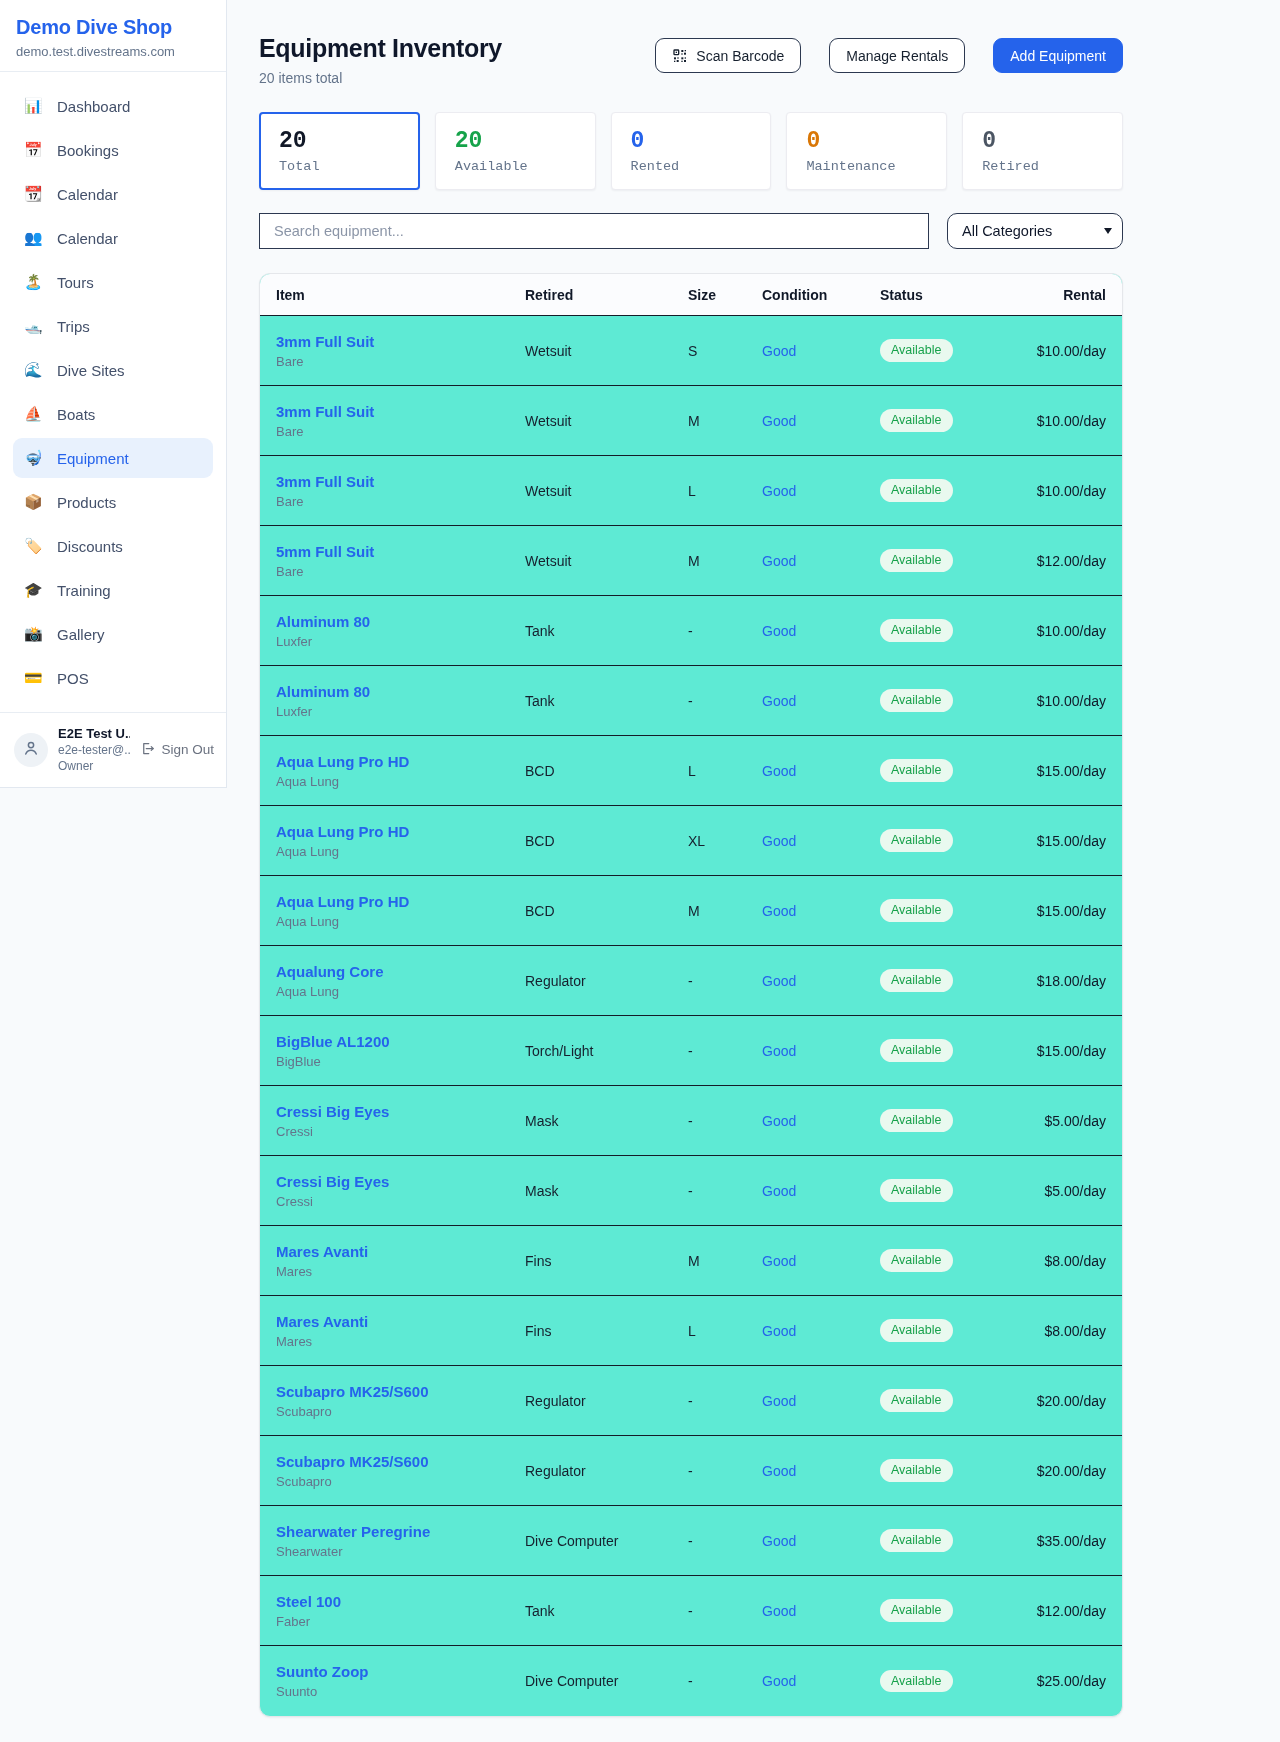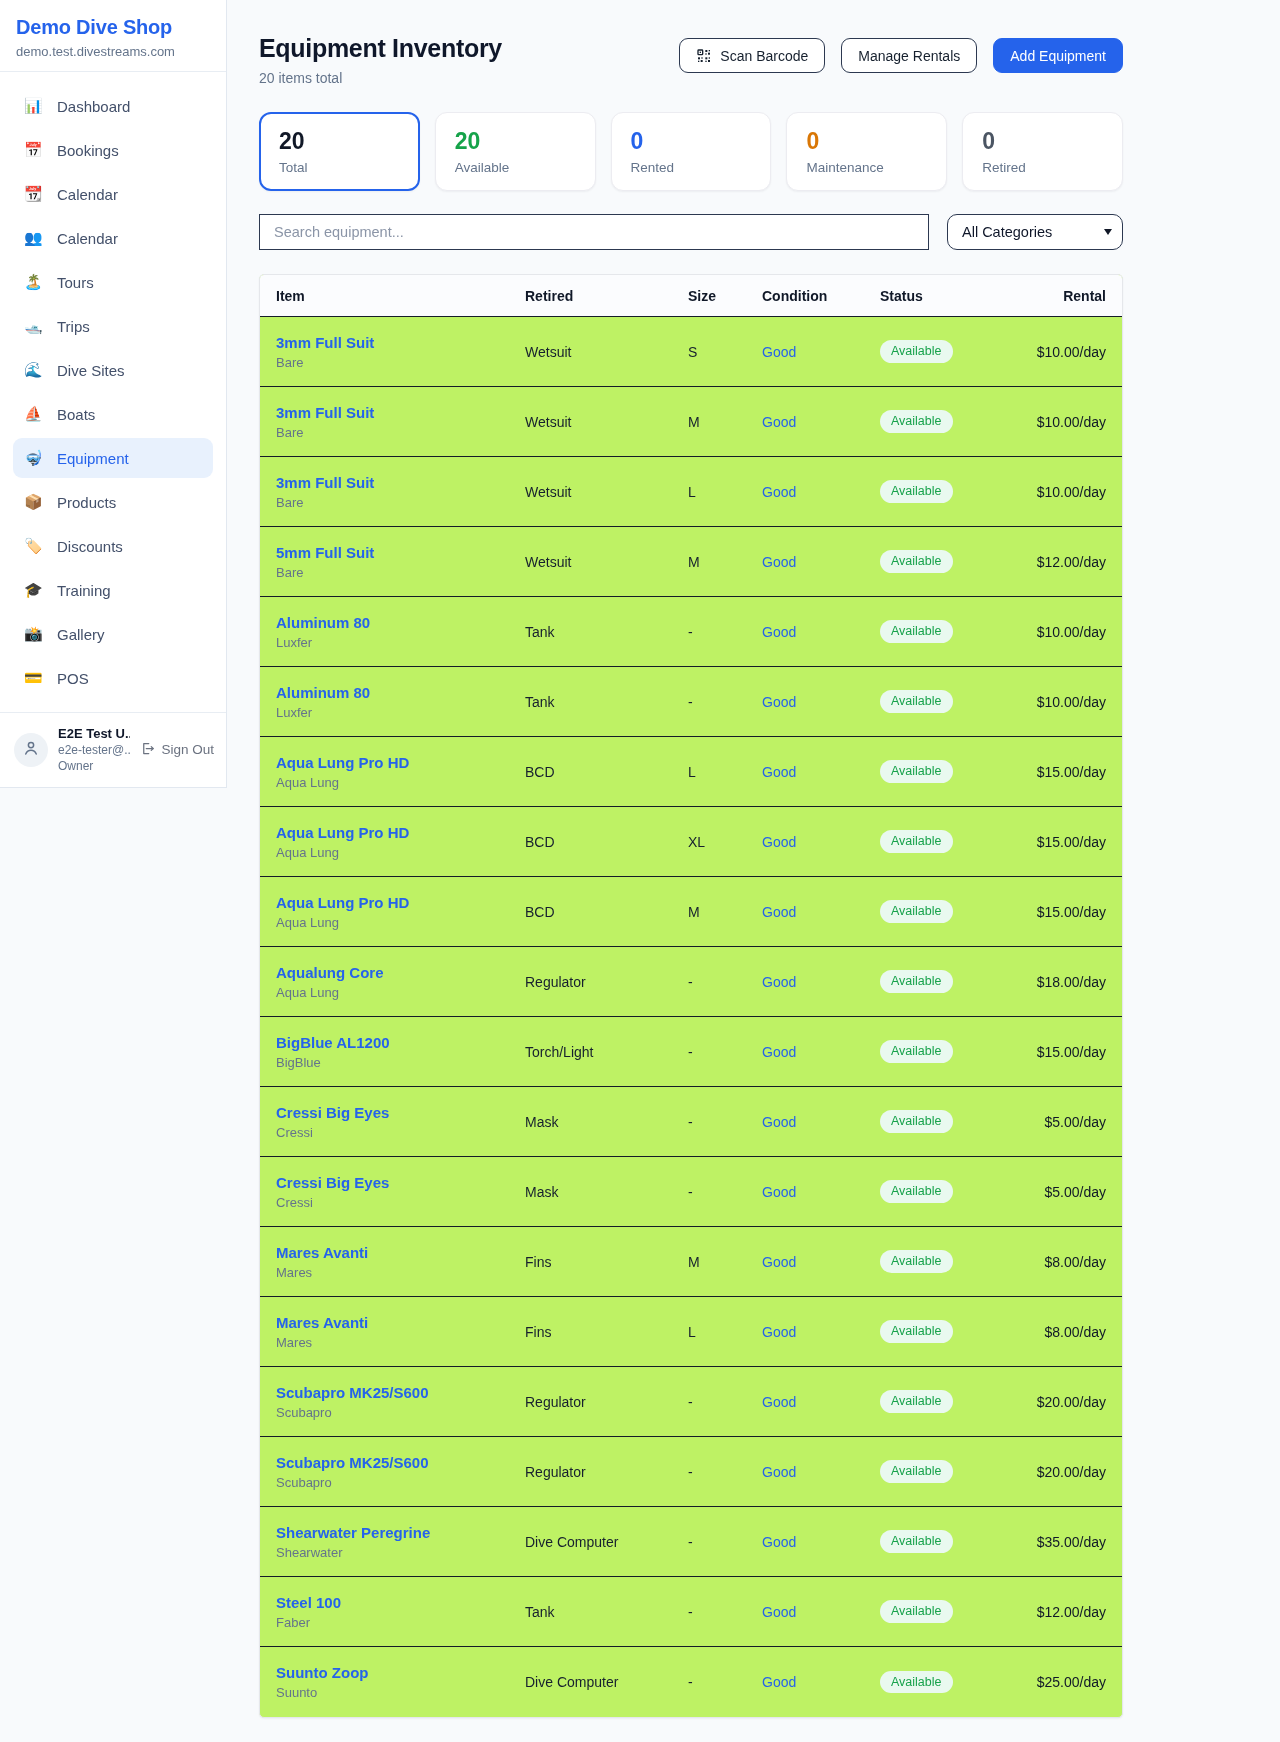--- a/index.html
+++ b/index.html
@@ -48,36 +48,36 @@
     color:#6b7280; font-size:13.5px; cursor:pointer; flex:none;
   }
 
   
   .main { position:absolute; left:227px; top:0; width:1053px; padding:34px 0 0 32px; }
   .content { width:864px; }
 
   .page-header { display:flex; justify-content:space-between; align-items:flex-start; margin-bottom:26px; }
   .page-title { font-size:25px; font-weight:bold; letter-spacing:-0.3px; }
   .page-subtitle { font-size:14px; color:#64748b; margin-top:7px; }
-  .header-actions { display:flex; gap:16px; padding-top:4px; }
+  .header-actions { display:flex; gap:28px; padding-top:4px; }
   .btn {
     height:35px; padding:0 16px; border-radius:9px;
     background:#fff; border:1px solid #2c3850;
     font-size:14px; font-weight:500; color:#16202e;
     display:inline-flex; align-items:center; gap:8px; cursor:pointer;
     font-family:"Liberation Sans", sans-serif;
   }
   .btn-primary { background:#2563eb; border:1px solid #2563eb; color:#fff; font-weight:500; }
   .btn svg { display:block; }
 
   
   .stats { display:flex; gap:15px; margin-bottom:23px; }
   .stat-card {
-    flex:1; background:#fff; border:1px solid #ececf1; border-radius:12px;
-    padding:15px 19px; box-shadow:0 1px 2px rgba(15,23,42,0.05); cursor:pointer;
+    flex:1; background:#fff; border:1px solid #ececf1; border-radius:4px;
+    padding:15px 19px; box-shadow:0 1px 2px rgba(15,23,42,0.05); cursor:pointer;font-family:Liberation Mono, monospace;
   }
   .stat-card.active { border:2px solid #2563eb; padding:14px 18px; }
   .stat-value { font-size:23px; font-weight:bold; }
   .stat-label { font-size:13.5px; color:#64748b; margin-top:5px; }
 
   
   .filter-row { display:flex; gap:18px; margin-bottom:24px; }
   .search-input {
     flex:1; height:36px; border:1px solid #2c3850; border-radius:0;
     padding:0 14px; font-size:14.5px; background:#fff; color:#0f172a; outline:none;
@@ -89,21 +89,21 @@
     background:#fff; display:flex; align-items:center; justify-content:space-between;
     padding:0 10px 0 14px; font-size:14.5px; cursor:pointer; flex:none;
   }
   .chevron-down {
     width:0; height:0; border-left:4.5px solid transparent; border-right:4.5px solid transparent;
     border-top:6px solid #111827;
   }
 
   
   .table-card {
-    background:#bef264; border:1px solid #e5e7eb; border-radius:5px;
+    background:#5eead4; border:1px solid #e5e7eb; border-radius:11px;
     overflow:hidden; box-shadow:0 1px 2px rgba(15,23,42,0.05);
   }
   .tgrid { display:grid; grid-template-columns: 249px 163px 74px 118px 140px 1fr; }
   .thead {
     padding:0 16px; height:42px; align-items:center;
     background:#fbfcfe; border-bottom:1px solid #141c28;
     font-size:14px; font-weight:600; color:#101828;
   }
   .th-rental { text-align:right; }
   .trow {

